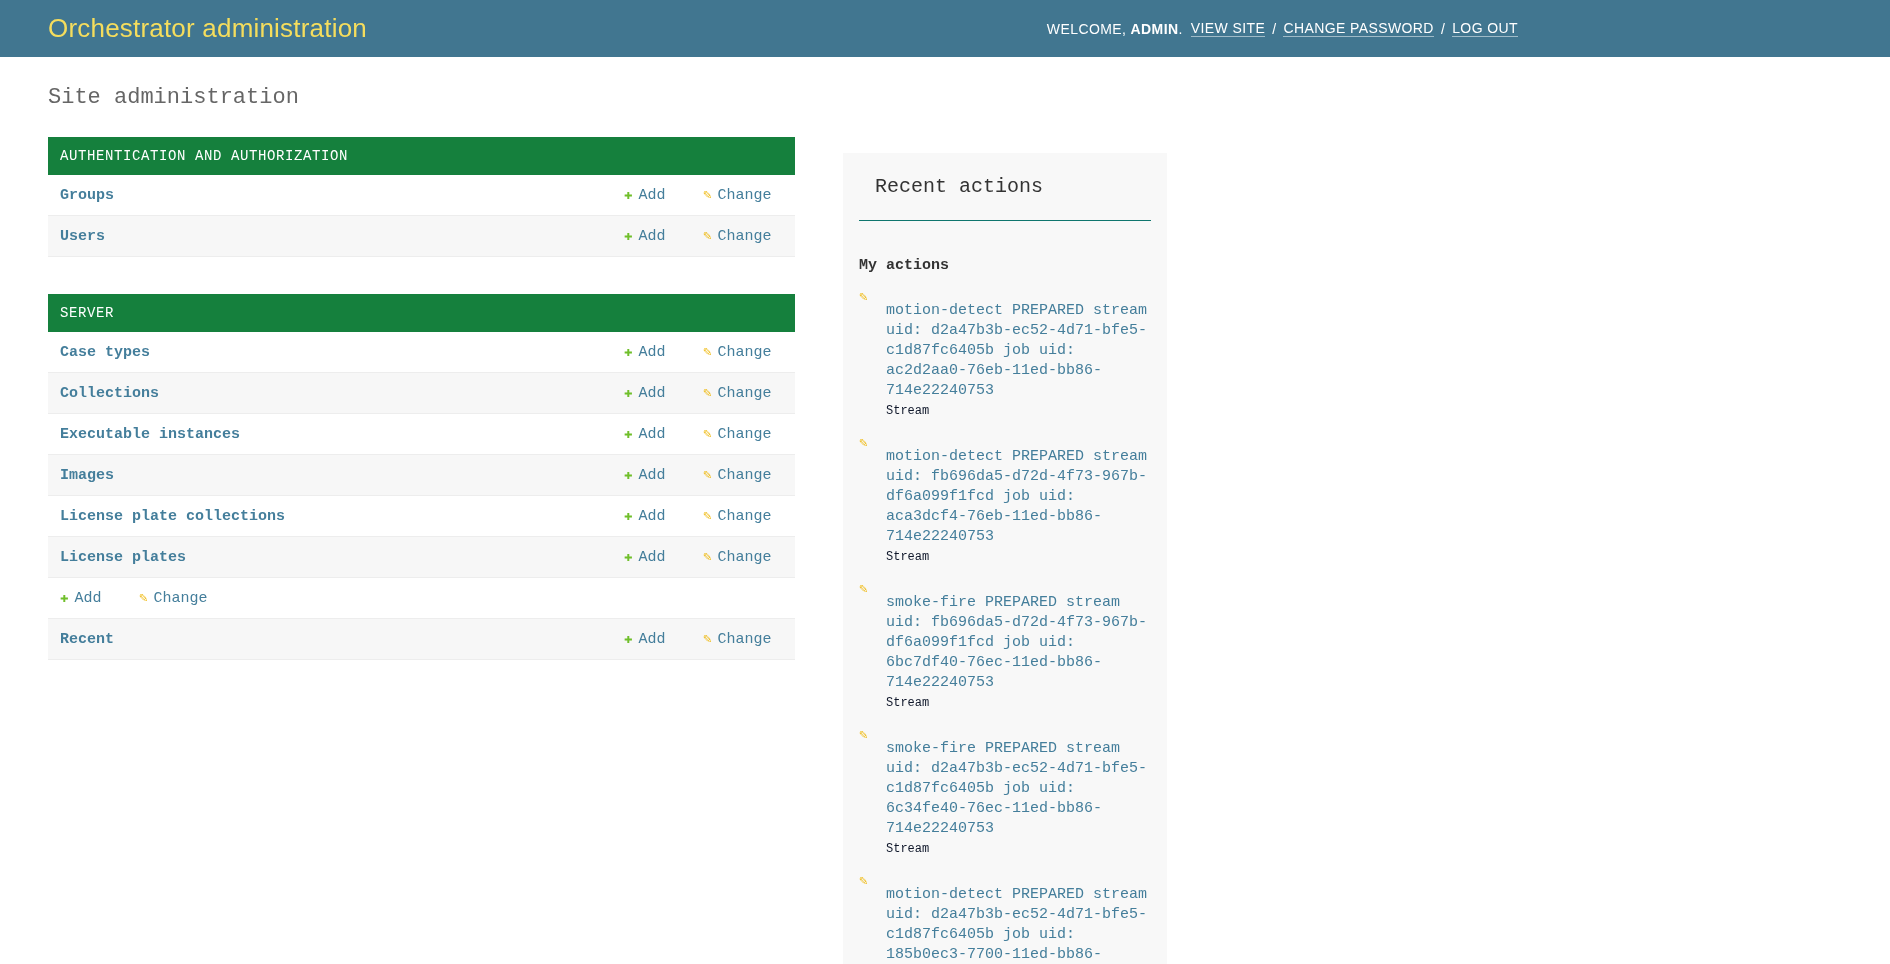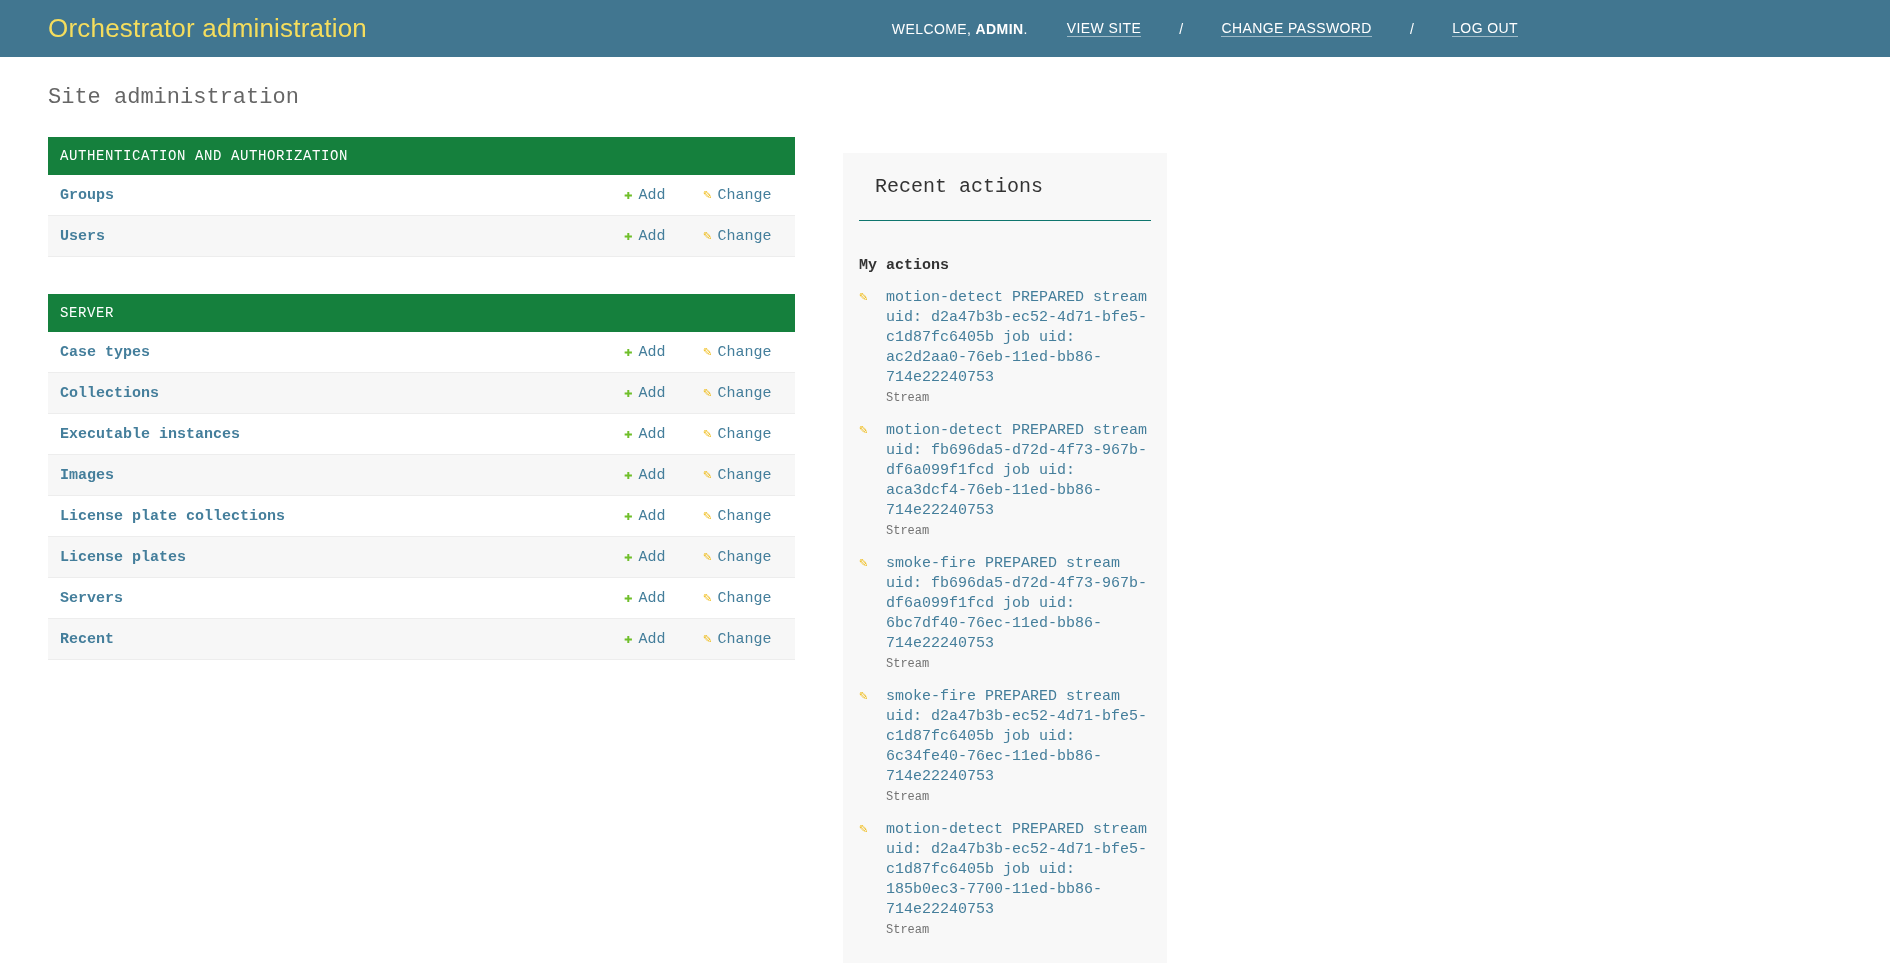--- a/index.html
+++ b/index.html
@@ -33,21 +33,20 @@
     position: absolute;
     right: 372px;
     top: 0;
     height: 100%;
     display: flex;
     align-items: center;
     font-size: 14px;
     color: #fff;
     letter-spacing: 0.4px;
     white-space: nowrap;
-    gap: 31px;
   }
   #user-tools .welcome { margin-right: 8px; }
   #user-tools strong { font-weight: 700; }
   #user-tools a {
     color: #fff;
     text-decoration: none;
     border-bottom: 1px solid rgba(255,255,255,0.5);
   }
   #user-tools .sep { margin: 0 7px; color: #fff; }
 
@@ -121,26 +120,27 @@
   ul.actionlist { list-style: none; margin: 0; padding: 0 16px; }
   li.action-item { position: relative; padding: 8px 0 8px 27px; }
   li.action-item .icon-change { position: absolute; left: 0; top: 10px; }
   a.action-link {
     display: block;
     color: #447e9b;
     text-decoration: none;
     font-size: 15px;
     line-height: 20px;
     overflow-wrap: break-word;
+    margin-top: 13px;
   }
   .action-type {
     display: block;
     margin-top: 3px;
     font-size: 12px;
-    color: #737373;
+    color: #0f172a;
   }
 </style>
 </head>
 <body>
 
 <header id="header">
   <a id="site-title" href="#">Orchestrator administration</a>
   <div id="user-tools">
     <span class="welcome"><span>WELCOME,</span>
       <strong>ADMIN</strong><span>.</span></span>
@@ -249,21 +249,20 @@
             <a href="#" class="cell cell-add">
                 <span class="icon icon-add">✚</span>
                 <span>Add</span>
               </a>
             <a href="#" class="cell cell-change">
                 <span class="icon icon-change">✎</span>
                 <span>Change</span>
               </a>
           </div>
           <div class="model-row">
-            <a href="#" class="model-name">Servers</a>
             <a href="#" class="cell cell-add">
                 <span class="icon icon-add">✚</span>
                 <span>Add</span>
               </a>
             <a href="#" class="cell cell-change">
                 <span class="icon icon-change">✎</span>
                 <span>Change</span>
               </a>
           </div>
           <div class="model-row">

